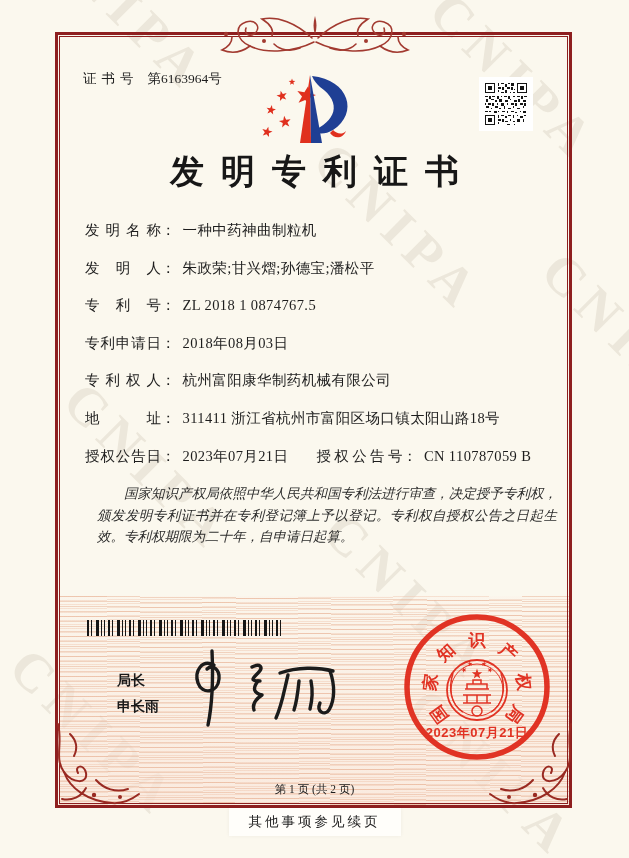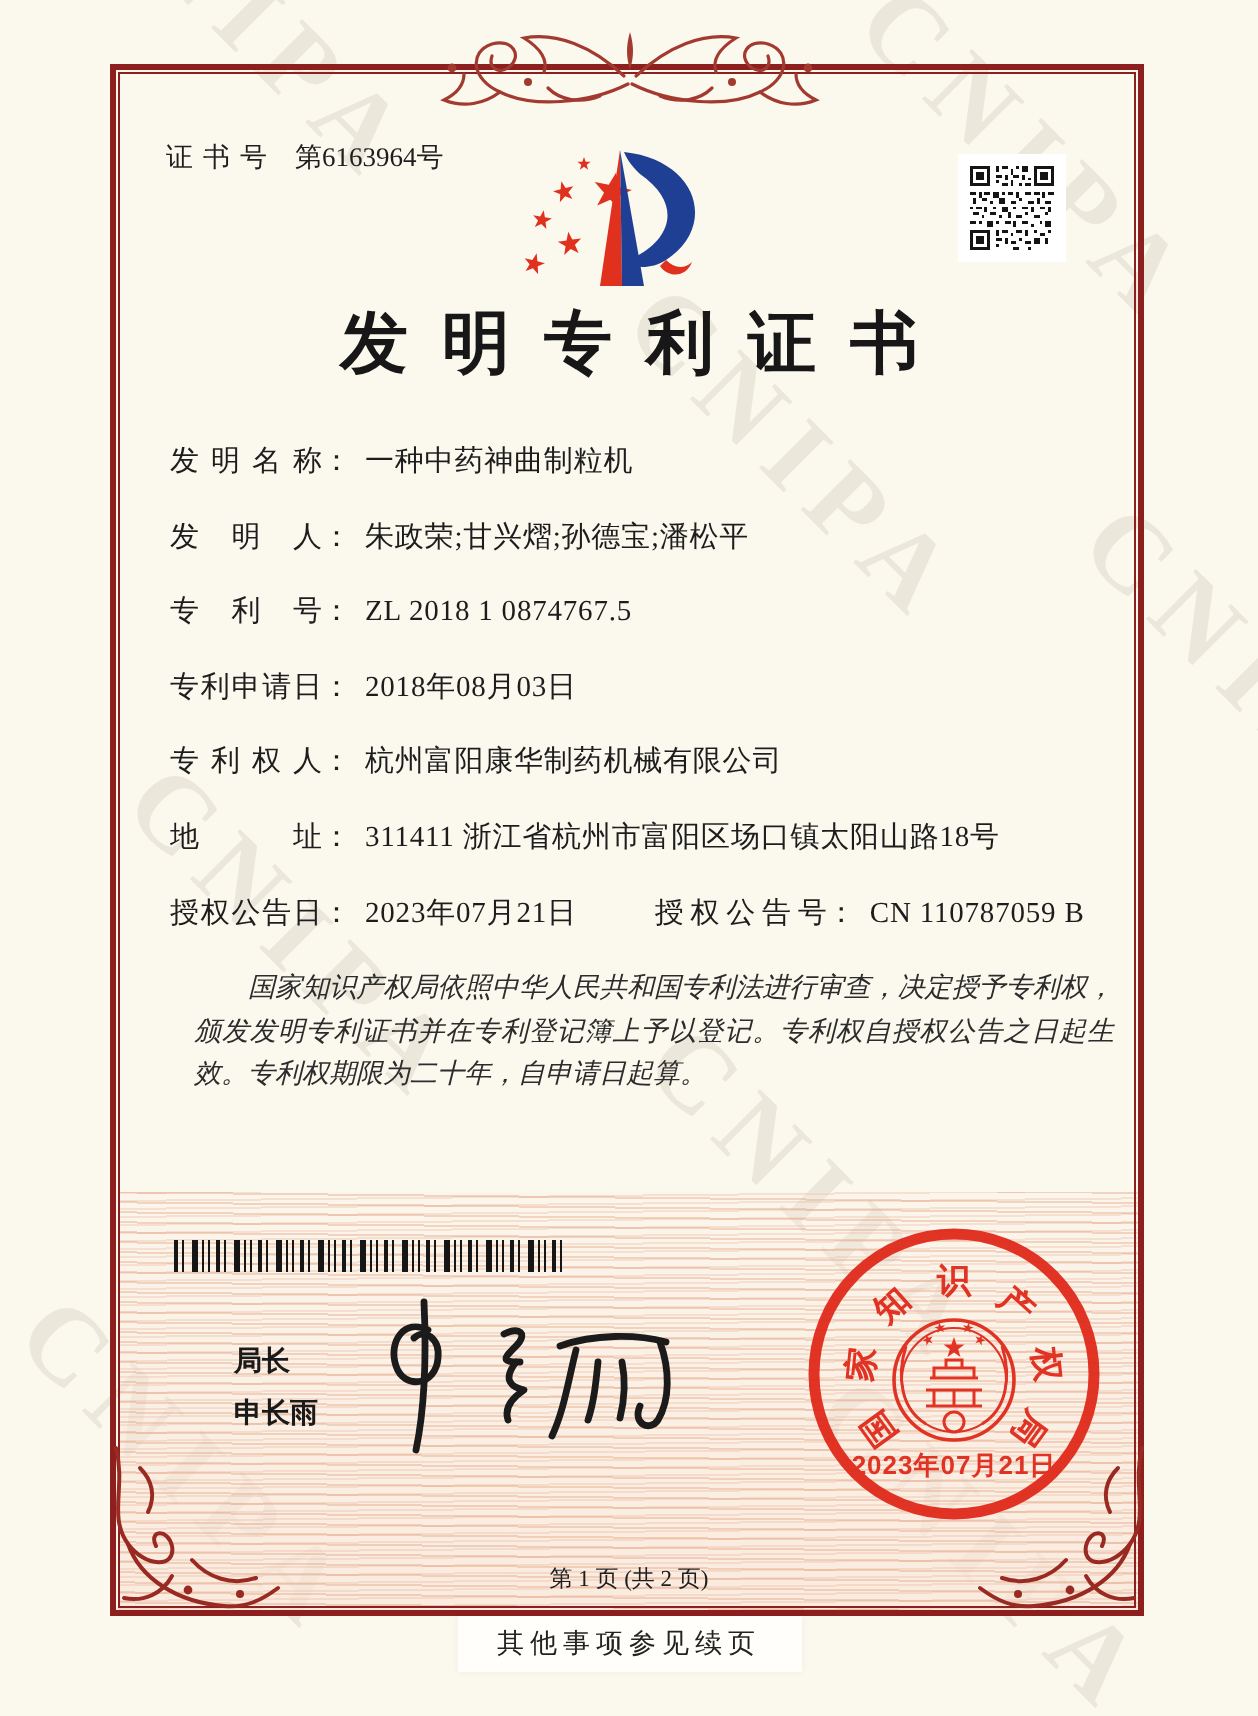--- a/index.html
+++ b/index.html
@@ -35,21 +35,21 @@
   .logo{position:absolute;left:247px;top:73px;}
   .qr-box{position:absolute;left:479px;top:77px;width:54px;height:54px;background:#fff;
           display:flex;align-items:center;justify-content:center;}
 
   .title{position:absolute;left:0;right:0;top:149px;text-align:center;font-size:34px;font-weight:bold;
          letter-spacing:17px;text-indent:17px;color:#171717;}
 
   .fields{position:absolute;left:85px;top:221px;width:470px;font-size:14.5px;color:#1d1d1d;}
   .frow{display:flex;align-items:baseline;height:23px;margin-bottom:14.6px;white-space:nowrap;}
   .flabel{display:inline-block;width:76px;text-align:justify;text-align-last:justify;}
-  .flabel.wide{width:86px;margin-left:11px;}
+  .flabel.wide{width:86px;}
   .fcolon{margin-right:7px;}
   .fvalue{letter-spacing:0.4px;}
   .fgroup2{margin-left:28px;display:flex;align-items:baseline;}
 
   .paras{position:absolute;left:97px;top:483px;width:460px;font-size:13.5px;line-height:21.6px;
          font-style:italic;color:#2c2c2c;}
   .paras p{margin:0;text-indent:2em;text-align:justify;}
 
   .barcode{position:absolute;left:87px;top:620px;width:196px;height:16px;
     background:repeating-linear-gradient(90deg,

